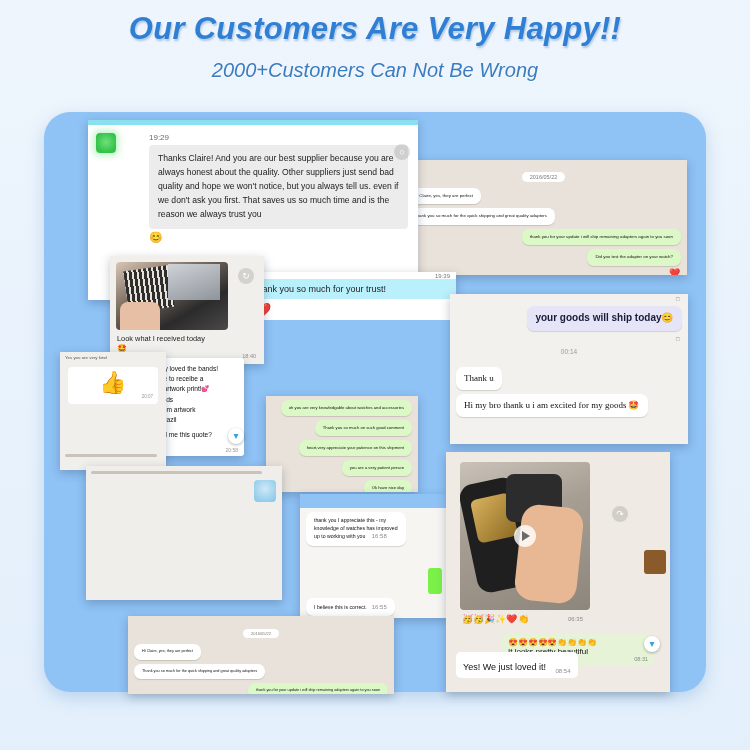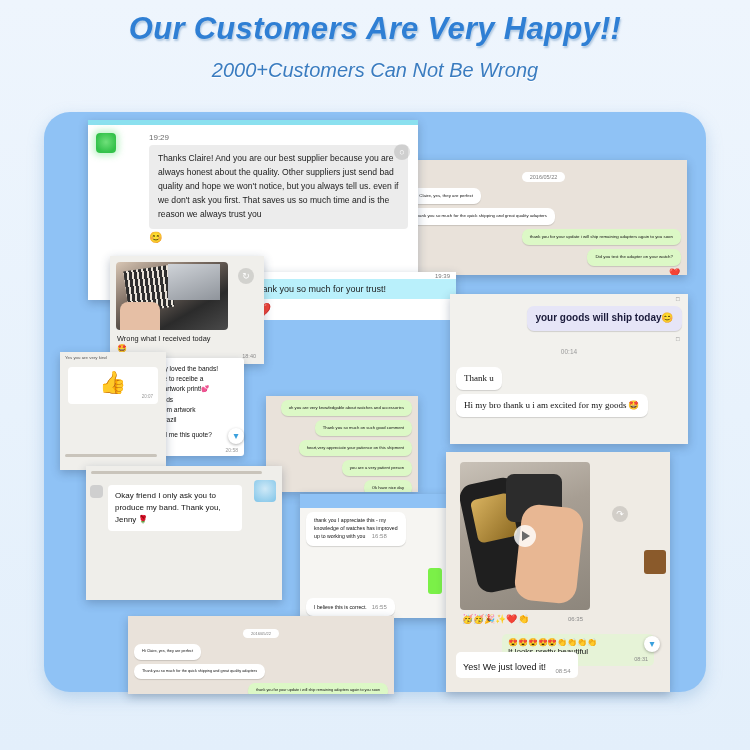--- a/index.html
+++ b/index.html
@@ -158,21 +158,21 @@
   <div style="position:absolute;left:246px;top:320px;width:210px;height:22px;background:#8fc2f5;"></div>
 
   <div class="shot grey" style="left:110px;top:256px;width:154px;height:108px;">
     <div class="photo" style="position:absolute;left:6px;top:6px;width:112px;height:68px;
                 background:linear-gradient(150deg,#d8c6b4 0%,#7e6f64 35%,#2b2b2b 70%,#4a4a4a 100%);">
       <div style="position:absolute;left:10px;top:6px;width:46px;height:42px;background:repeating-linear-gradient(90deg,#2e2e2e 0 3px,#e8e2d8 3px 5px);transform:rotate(-8deg);"></div>
       <div style="position:absolute;left:52px;top:2px;width:52px;height:36px;background:linear-gradient(160deg,#cfd3d8,#8f949b);"></div>
       <div style="position:absolute;left:4px;bottom:0px;width:40px;height:28px;background:#e6bfa5;border-radius:8px 8px 0 0;"></div>
     </div>
     <div class="circlearrow" style="right:10px;top:12px;">↻</div>
-    <div style="position:absolute;left:7px;top:78px;font-size:7.4px;color:#222;">Wrong what I received today</div>
+    <div style="position:absolute;left:7px;top:78px;font-size:7.4px;color:#222;">Look what I received today</div>
     <div style="position:absolute;left:7px;top:88px;font-size:8px;">🤩</div>
     <div style="position:absolute;right:8px;bottom:5px;font-size:5.5px;color:#8b8b8b;">18:40</div>
   </div>
 
   <div class="shot white" style="left:114px;top:358px;width:130px;height:98px;border-radius:3px;">
     <div style="padding:6px 7px;font-size:6.6px;line-height:1.55;color:#111;">
       <div>Jenny, we really loved the bands!</div>
       <div>And I would like to receibe a</div>
       <div><span>quotation with artwork print!</span><span>💕</span></div>
       <div>• 100 black bands</div>
@@ -229,28 +229,20 @@
         <span class="bub out blur" style="font-size:4.2px;">Ok have nice day</span>
       </div>
   </div>
 
   <div class="shot grey" style="left:86px;top:466px;width:196px;height:134px;background:#efeeea;">
     <div class="blur" style="padding:2px 5px;">
         <div class="ln" style="width:92%;"></div>
       </div>
     <div style="position:absolute;right:6px;top:14px;width:22px;height:22px;border-radius:4px;
                 background:radial-gradient(circle at 50% 40%,#cfe9f7,#7fc4e8);"></div>
-    <div style="display:flex;margin:6px 6px 0 4px;">
-      <div class="avatar sq" style="width:13px;height:13px;"></div>
-      <div style="background:#fff;border-radius:4px;padding:5px 7px;font-size:8px;line-height:1.5;color:#111;flex:1;margin-right:34px;">
-        <div>Okay friend I only ask you to</div>
-        <div>produce my band. Thank you,</div>
-        <div><span>Jenny</span> <span>🌹</span></div>
-      </div>
-    </div>
   </div>
 
   <div class="shot white" style="left:300px;top:494px;width:148px;height:124px;background:#f6f5f2;">
     <div style="background:#8fc2f5;height:14px;"></div>
     <div class="row">
         <span class="bub in" style="font-size:5.2px;">
       <span>thank you I appreciate this - my</span><br>
       <span>knowledge of watches has improved</span><br>
       <span>up to working with you</span>
       <span class="time">16:58</span>

